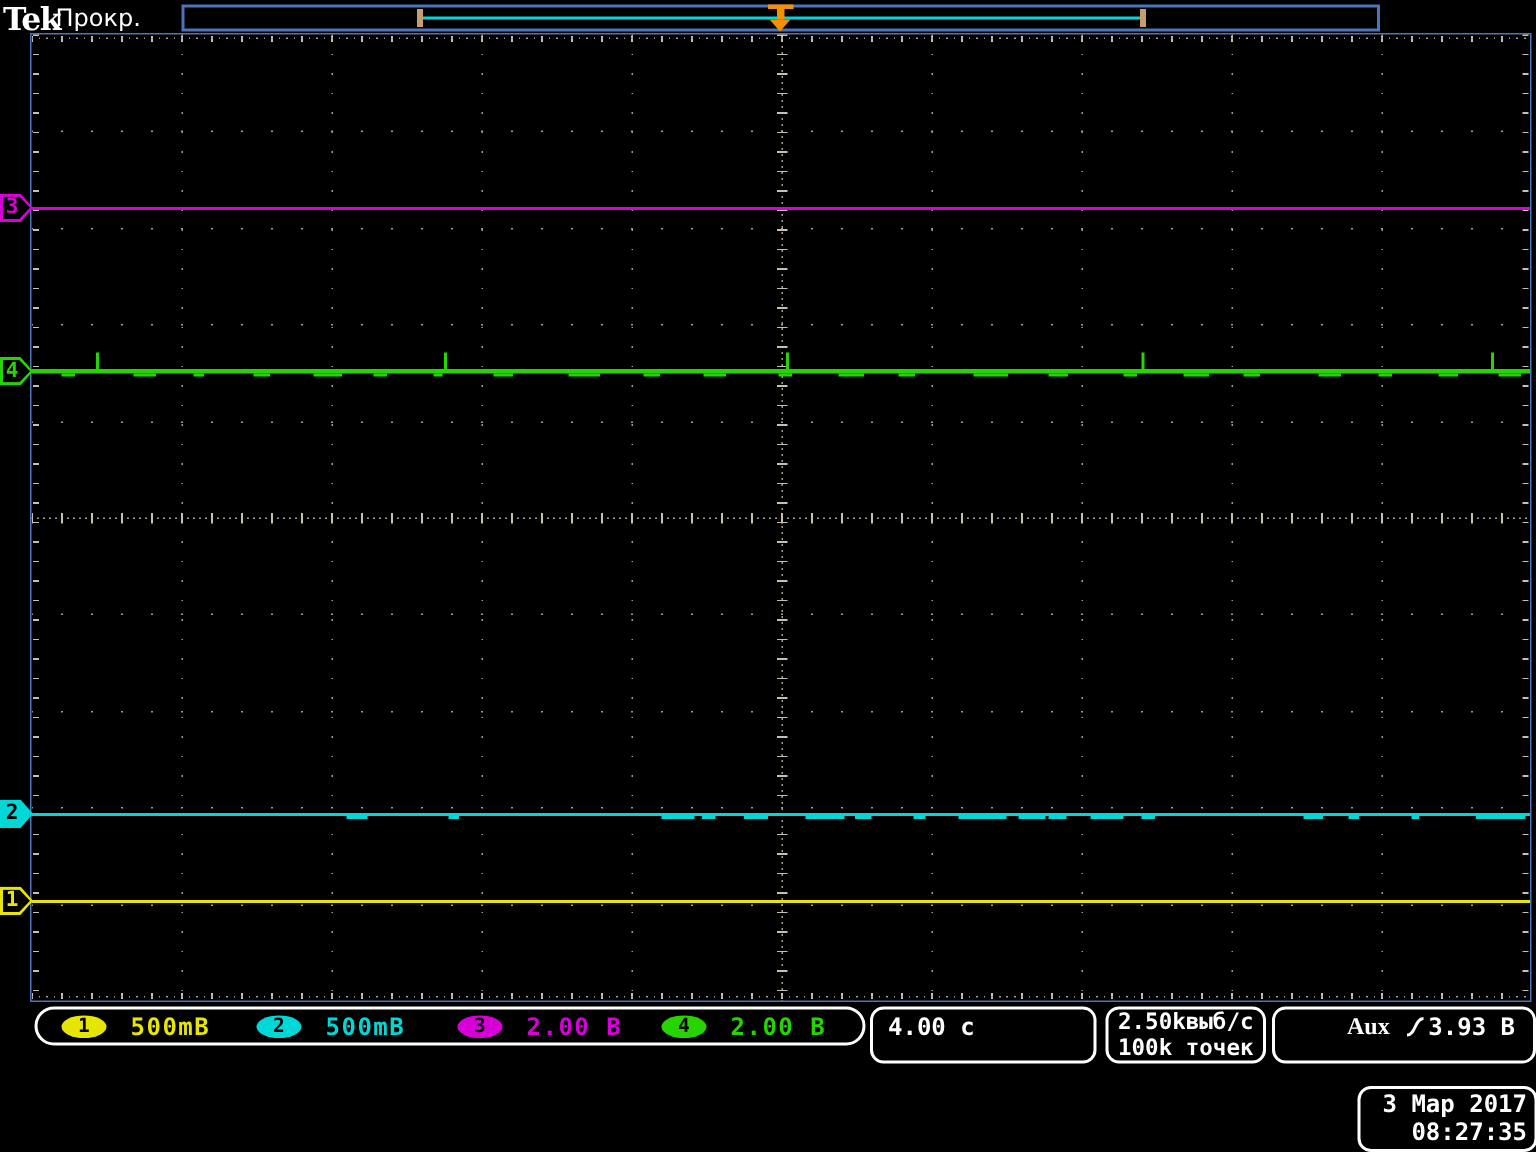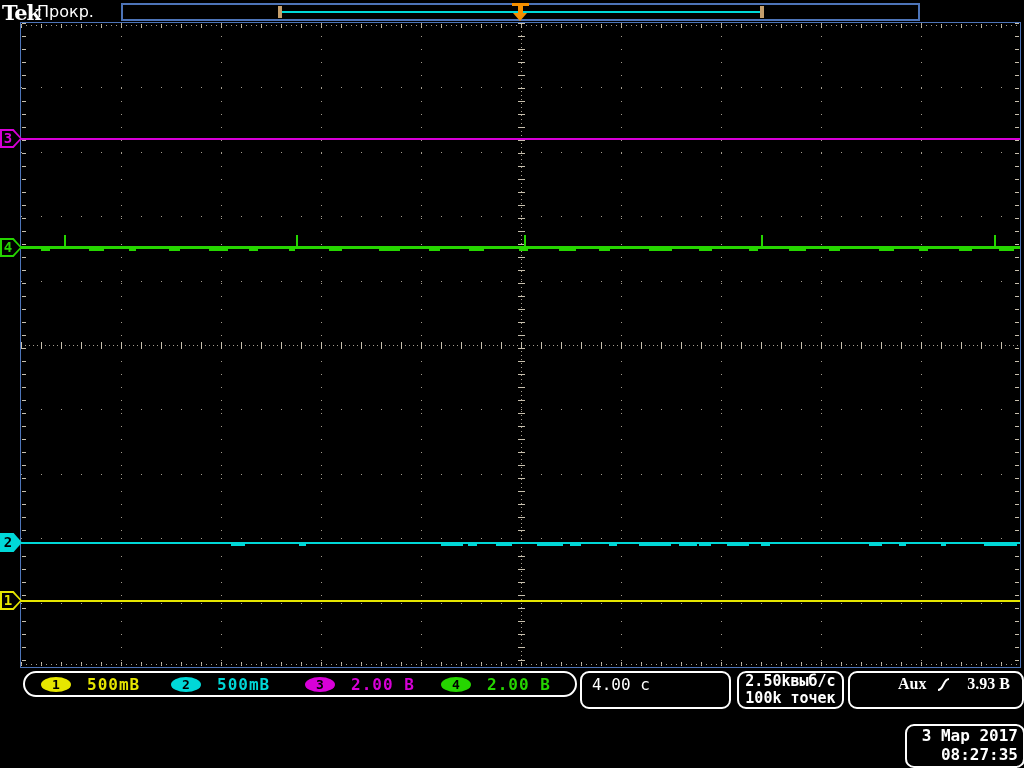--- a/index.html
+++ b/index.html
@@ -18,29 +18,29 @@
   #trigger-marker-arrow{left:513px;top:13px;width:0;height:0;
     border-left:7px solid transparent;border-right:7px solid transparent;
     border-top:8px solid #f59000;}
   
   #graticule{left:20px;top:22px;width:999px;height:644px;border:1px solid #4d74b8;background:#000;}
   
   #ch-readout-bar{left:23px;top:671px;width:550px;height:22px;border:2px solid #fff;
                   border-radius:13px;background:#000;}
   .rbox{border:2px solid #fff;border-radius:9px;background:#000;}
   #timebase-box{left:580px;top:671px;width:147px;height:34px;}
-  #timebase-label{position:absolute;left:10px;top:2px;font-size:16px;font-weight:400;}
+  #timebase-label{position:absolute;left:10px;top:2px;font-size:16px;font-weight:700;}
   #sample-box{left:737px;top:671px;width:103px;height:34px;text-align:center;}
   #sample-box div{font-size:15px;font-weight:600;line-height:17px;}
   #trigger-box{left:848px;top:671px;width:172px;height:34px;}
   #trigger-row{position:absolute;left:0;top:2px;width:100%;display:flex;align-items:center;
                font-size:16px;font-weight:600;}
   #trigger-source{margin-left:48px;font-family:Liberation Serif, serif;}
   #trigger-slope{margin-left:10px;}
-  #trigger-level{margin-left:auto;margin-right:12px;font-family:Liberation Serif, serif;}
+  #trigger-level{margin-left:auto;margin-right:12px;}
   #datetime-box{left:905px;top:724px;width:116px;height:40px;border:2px solid #fff;
                 border-radius:9px;background:#000;text-align:right;}
   #datetime-box div{font-size:16px;font-weight:bold;line-height:19px;padding-right:5px;}
 </style>
 </head>
 <body>
 
 <div class="abs" id="tek-logo">Tek</div>
 <div class="abs" id="mode-label">Прокр.</div>
 

